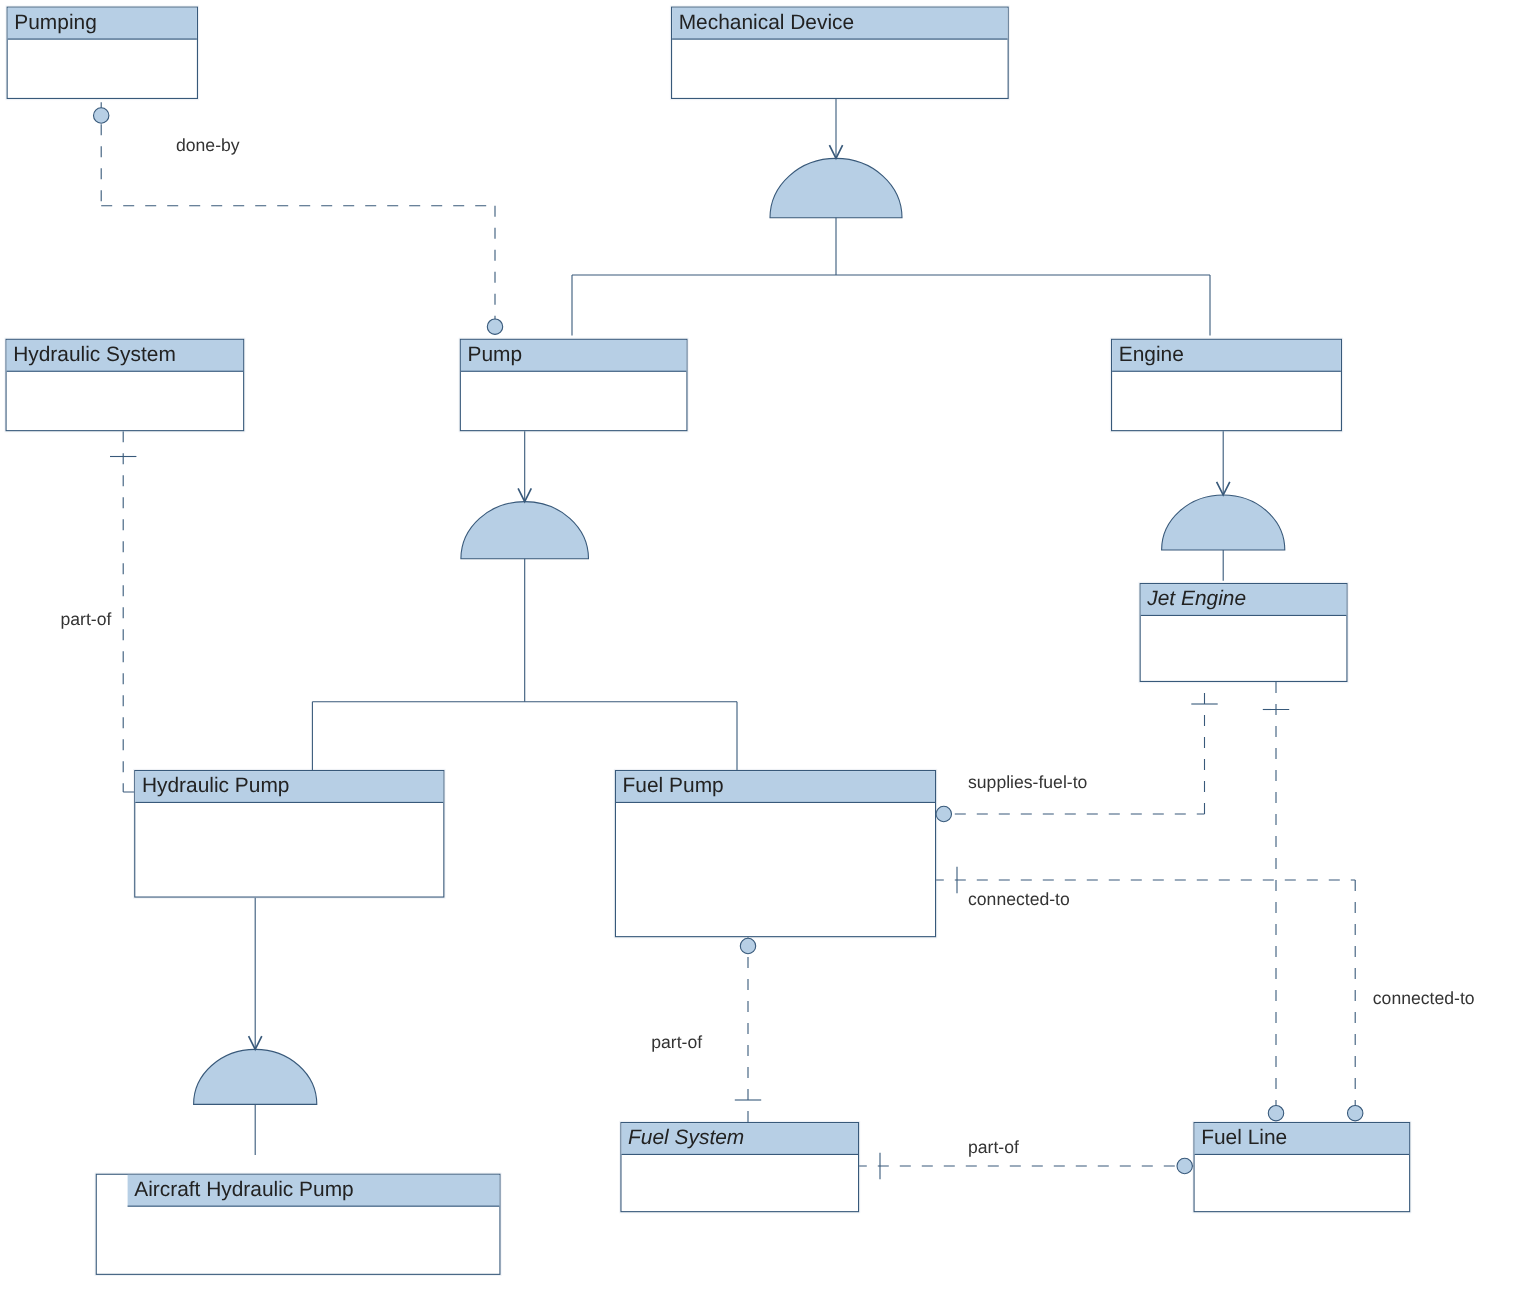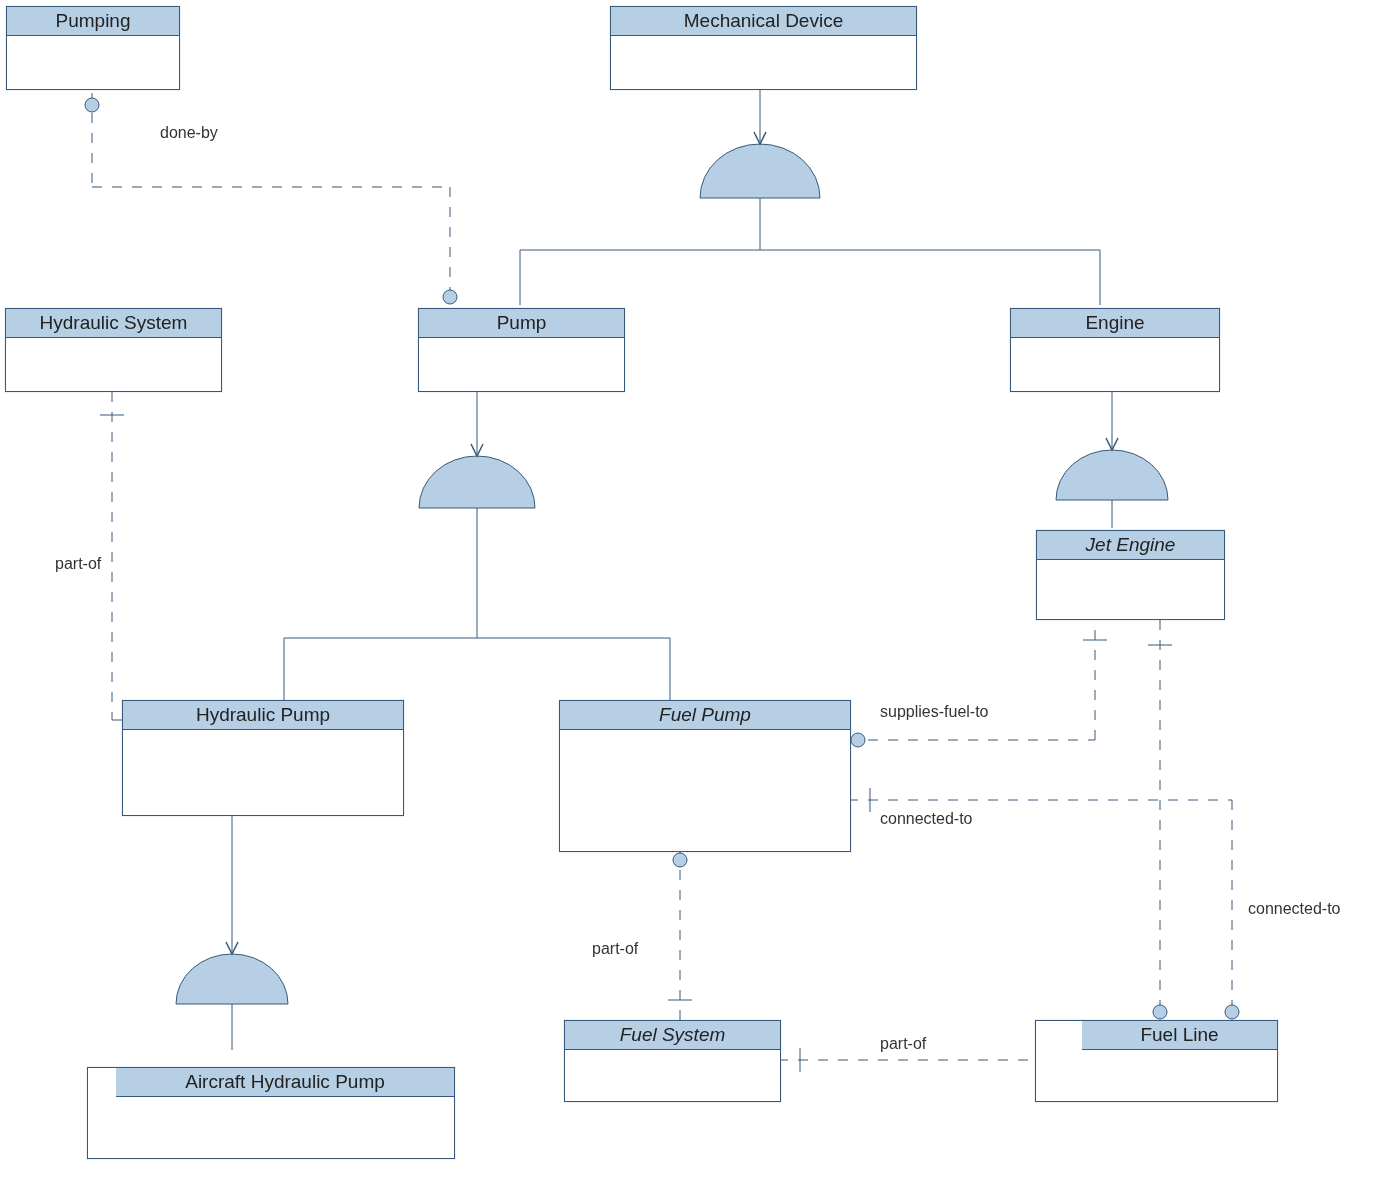--- a/index.html
+++ b/index.html
@@ -17,21 +17,21 @@
     background:#fff;
     border:1px solid #38597a;
     box-shadow:0 0 0 1px rgba(120,150,180,.12);
     display:flex;
     flex-direction:column;
   }
   .entity .hdr{
     background:#b7cfe5;
     border-bottom:1px solid #38597a;
     padding:3px 6px;
-    text-align:center;
+    text-align:left;
     font-size:19px;
     flex:0 0 auto;
   }
   .entity .body{
     flex:1 1 auto;
   }
   .edge-layer{
     position:absolute;
     left:0;top:0;
     width:1386px;height:1189px;
@@ -157,36 +157,36 @@
 <div class="entity" style="left:1036px; top:530px; width:187px; height:88px;font-style:italic;">
   <div class="hdr">Jet Engine</div>
   <div class="body"></div>
 </div>
 
 <div class="entity" style="left:122px; top:700px; width:280px; height:114px;">
   <div class="hdr">Hydraulic Pump</div>
   <div class="body"></div>
 </div>
 
-<div class="entity" style="left:559px; top:700px; width:290px; height:150px;font-style:italic;">
+<div class="entity" style="left:559px; top:700px; width:290px; height:150px;">
   <div class="hdr">Fuel Pump</div>
   <div class="body"></div>
 </div>
 
 <div class="entity" style="left:87px; top:1067px; width:338px; height:90px;padding-left:28px;">
   <div class="hdr">Aircraft Hydraulic Pump</div>
   <div class="body"></div>
 </div>
 
 <div class="entity" style="left:564px; top:1020px; width:215px; height:80px;font-style:italic;">
   <div class="hdr">Fuel System</div>
   <div class="body"></div>
 </div>
 
-<div class="entity" style="left:1035px; top:1020px; width:195px; height:80px;padding-left:46px;">
+<div class="entity" style="left:1085px; top:1020px; width:195px; height:80px;">
   <div class="hdr">Fuel Line</div>
   <div class="body"></div>
 </div>
 
 <div class="lbl" style="left:160px; top:124px;">done-by</div>
 <div class="lbl" style="left:55px; top:555px;">part-of</div>
 <div class="lbl" style="left:880px; top:703px;">supplies-fuel-to</div>
 <div class="lbl" style="left:880px; top:810px;">connected-to</div>
 <div class="lbl" style="left:1248px; top:900px;">connected-to</div>
 <div class="lbl" style="left:592px; top:940px;">part-of</div>

